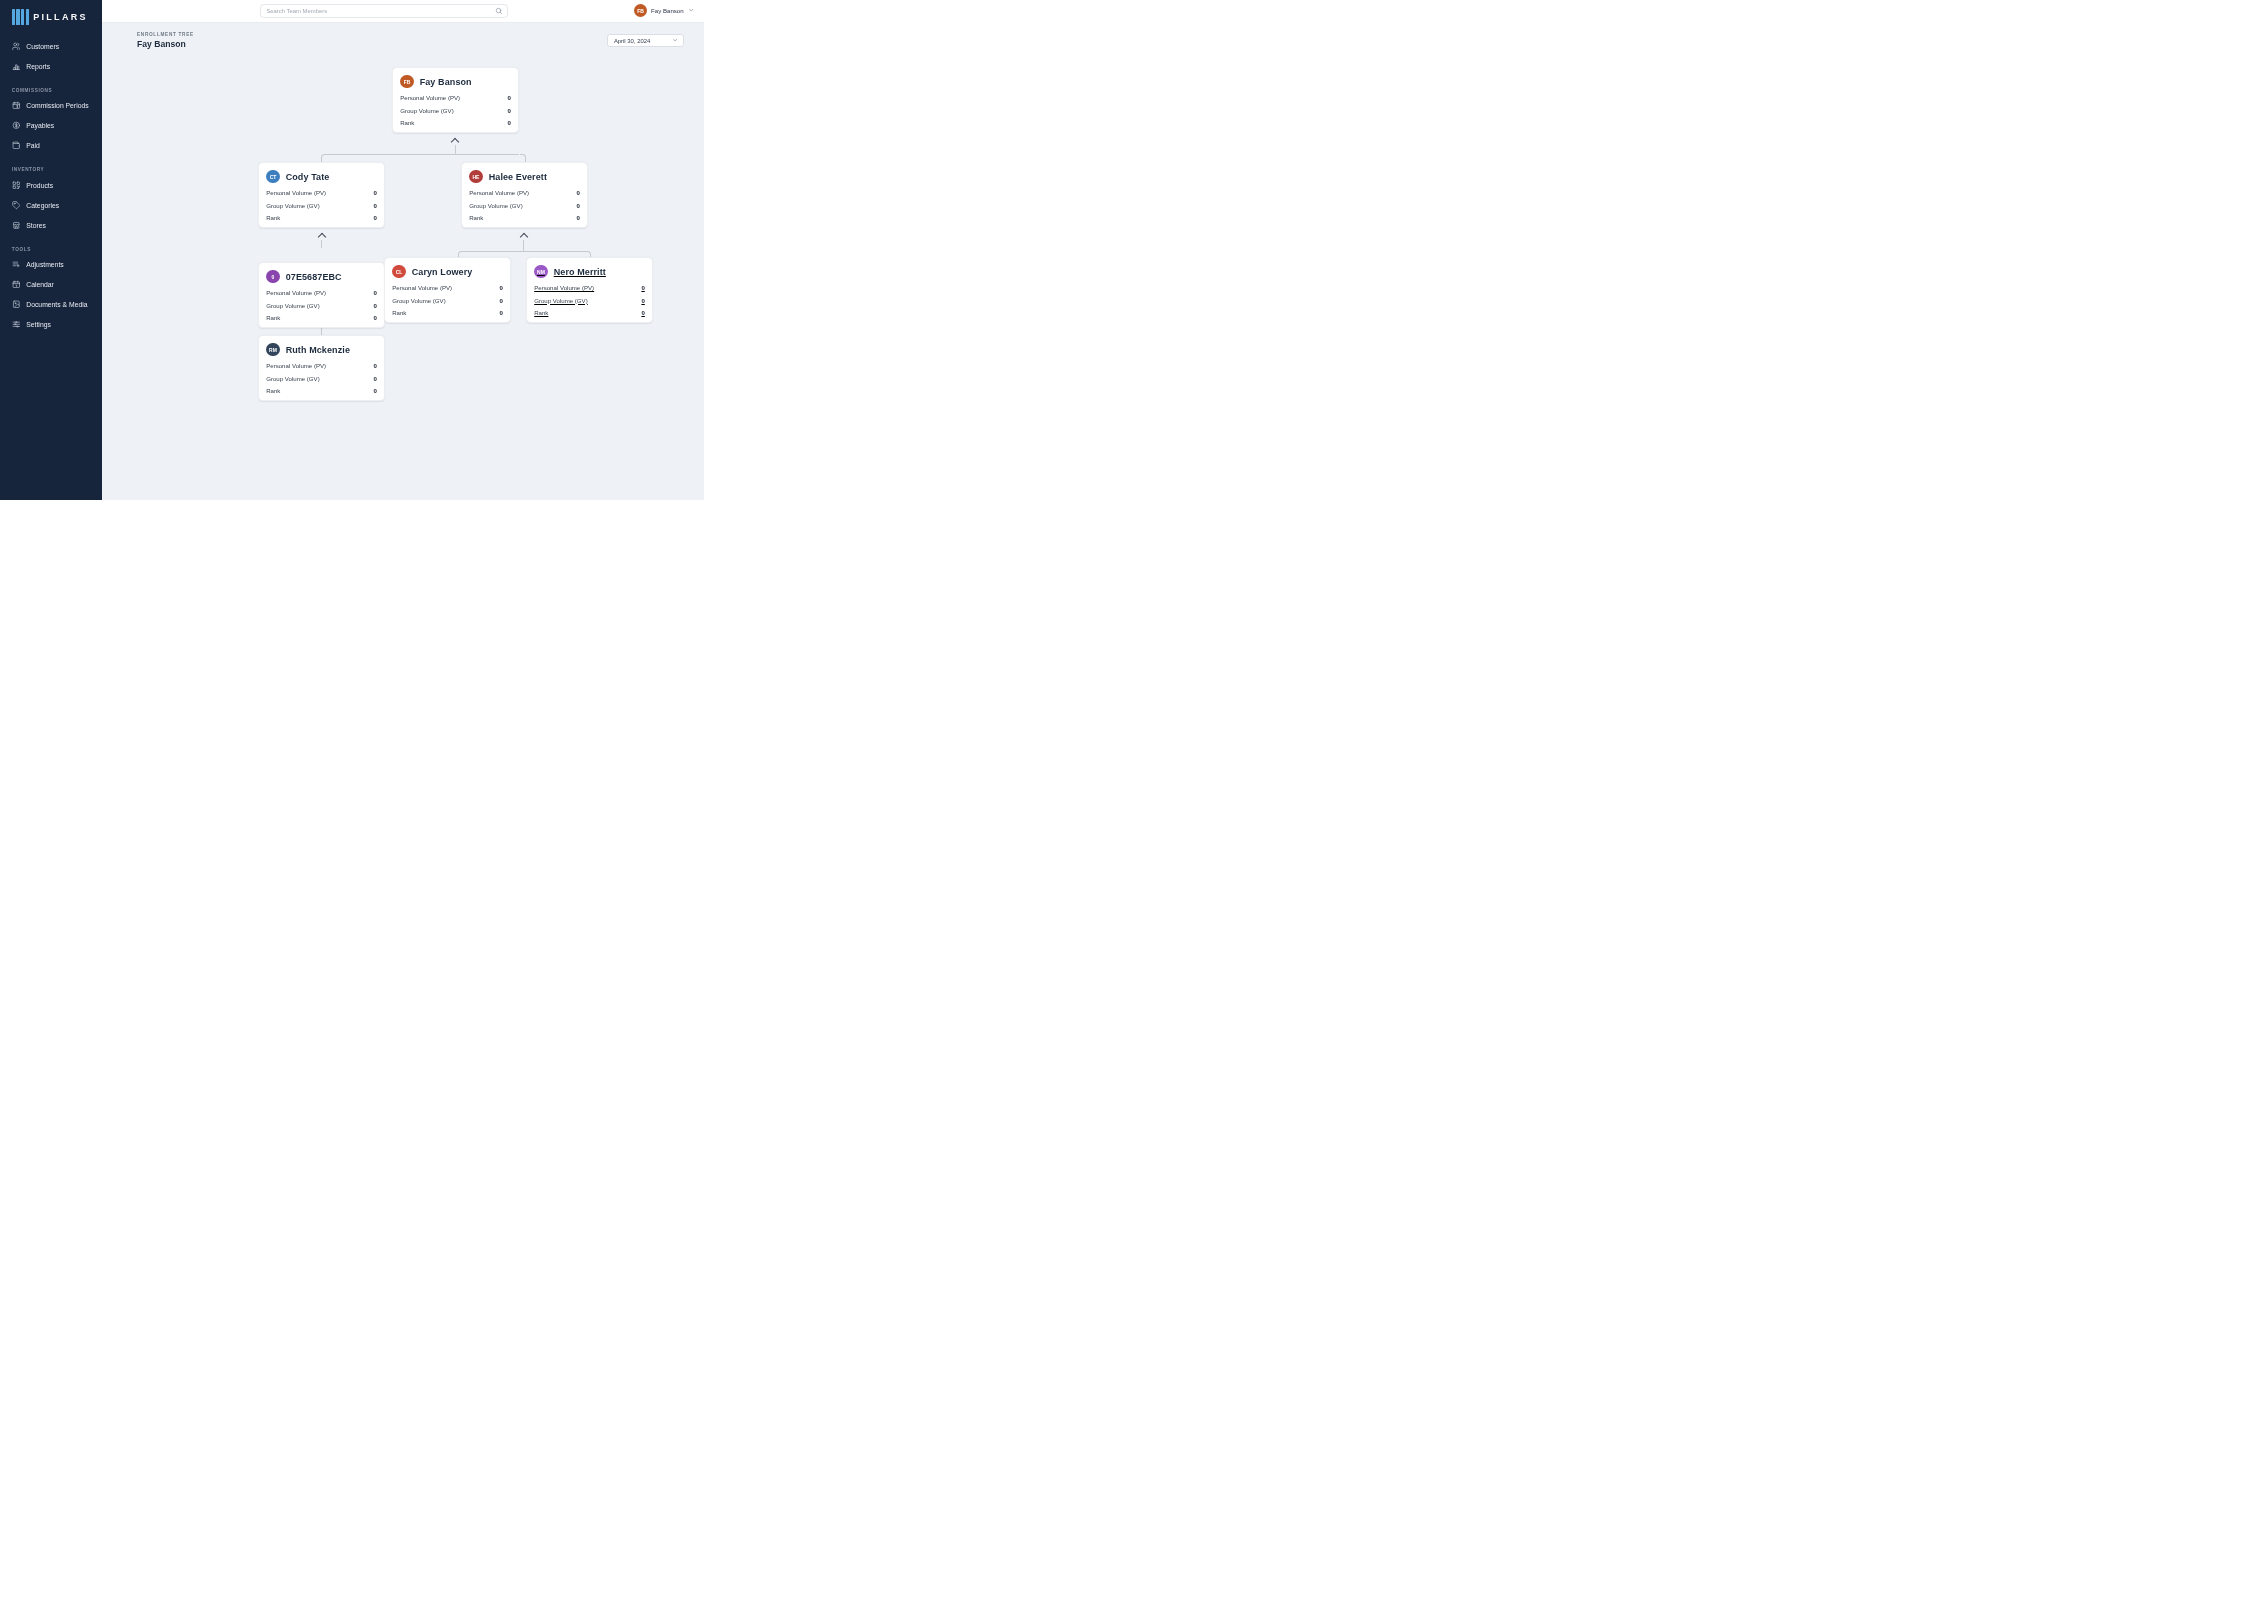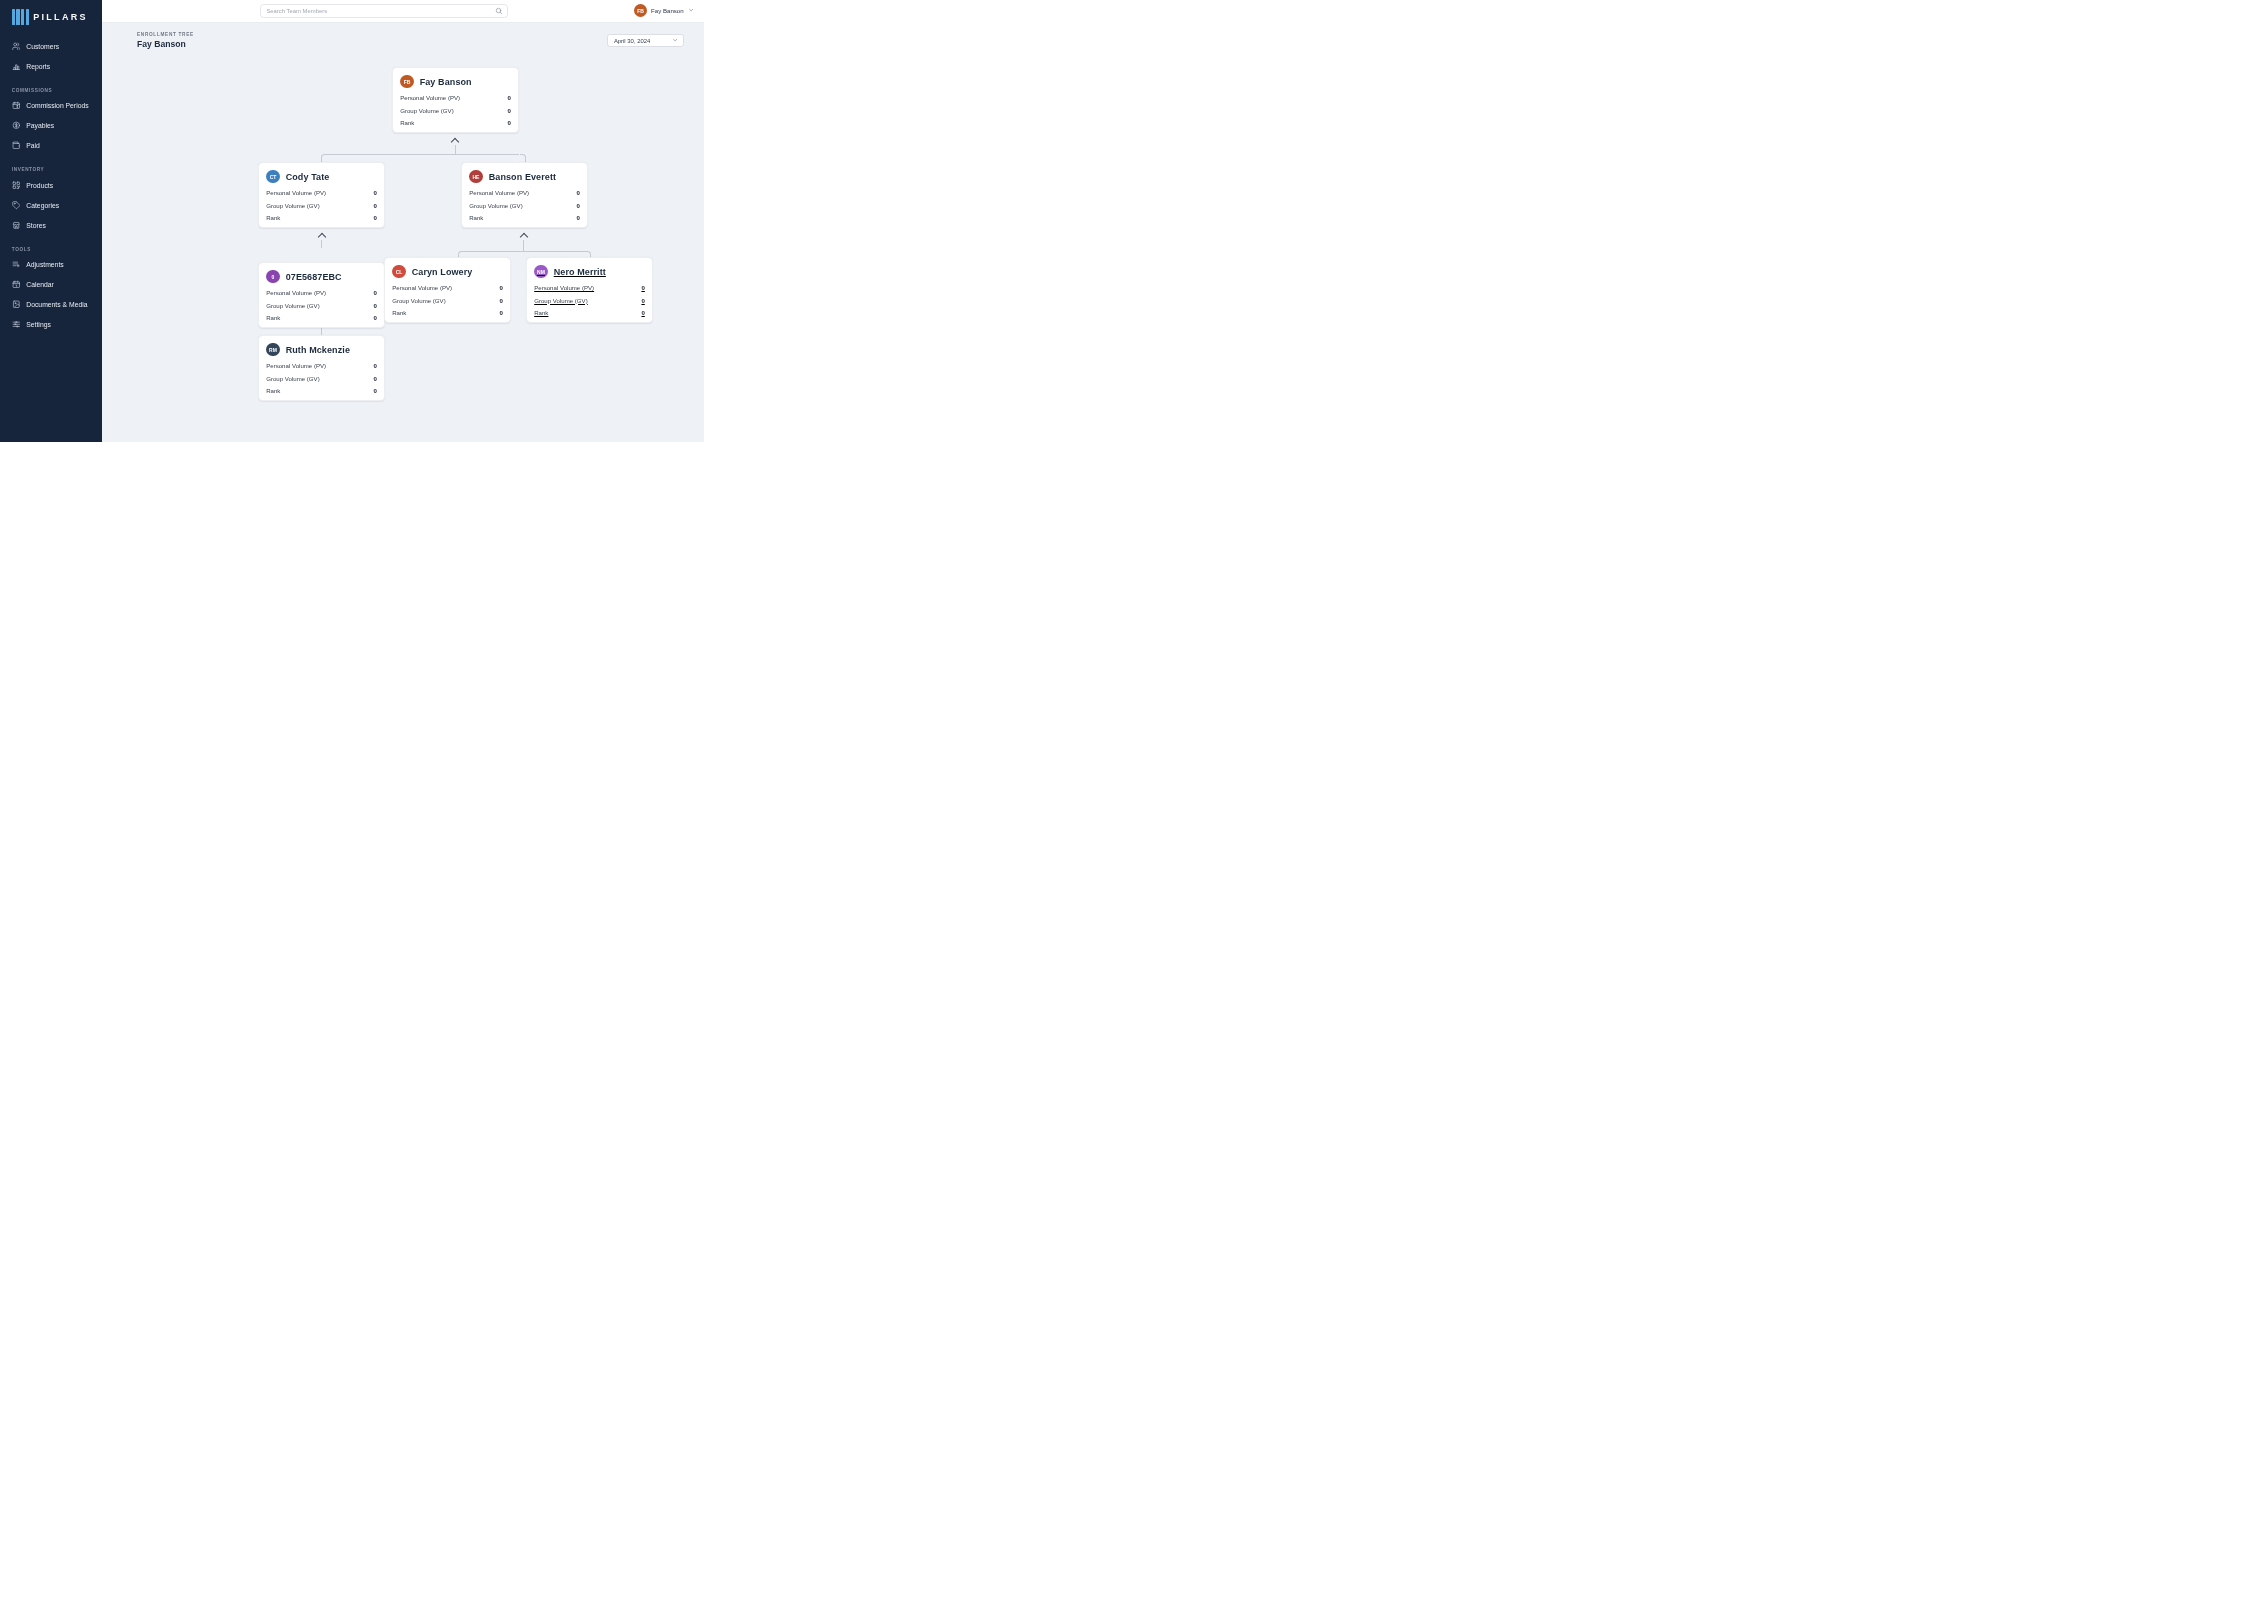--- a/index.html
+++ b/index.html
@@ -1,16 +1,16 @@
 <!DOCTYPE html>
 <html style="font-size:7.2px"><head>
 <meta charset="utf-8">
 <style>
   html,body{margin:0;padding:0;font-family:"Liberation Sans",sans-serif;}
-  .app{position:relative;width:704px;height:442px;overflow:hidden;background:#EEF1F6;}
+  .app{position:relative;width:704px;height:500px;overflow:hidden;background:#EEF1F6;}
 
   
   .sidebar{position:absolute;left:0;top:0;width:102px;height:100%;background:#16243C;z-index:5;}
   .logo{display:flex;align-items:center;gap:4.5px;padding:9px 11px 11px 11.8px;}
   .logo-bars{display:flex;gap:1.4px;align-items:flex-end;height:16.3px;}
   .logo-bars span{display:block;width:3.2px;height:16.3px;background:#55A7E0;border-radius:0.5px;}
   .wordmark{color:#F7F9FB;font-weight:700;font-size:9px;letter-spacing:2.3px;}
   .nav-item{display:flex;align-items:center;gap:5.9px;height:20px;padding:0 11.8px;color:#E8ECF2;font-size:6.8px;cursor:pointer;}
   .nicon{display:flex;width:8.6px;height:8.6px;flex:none;}
   .nicon svg{width:8.6px;height:8.6px;stroke:#C7D0DD;fill:none;stroke-width:1.7;stroke-linecap:round;stroke-linejoin:round;}
@@ -309,21 +309,21 @@
           <span class="slabel">Rank</span>
           <span class="sval">0</span>
         </div>
     </div>
 
     <div class="card pos-halee">
       <div class="card-head">
         <span class="avatar" style="background: rgb(178, 62, 59);">
             <i>HE</i>
           </span>
-        <span class="mname">Banson Everett</span>
+        <span class="mname">Halee Everett</span>
       </div>
       <div class="srow">
           <span class="slabel">Personal Volume (PV)</span>
           <span class="sval">0</span>
         </div>
       <div class="srow">
           <span class="slabel">Group Volume (GV)</span>
           <span class="sval">0</span>
         </div>
       <div class="srow">

